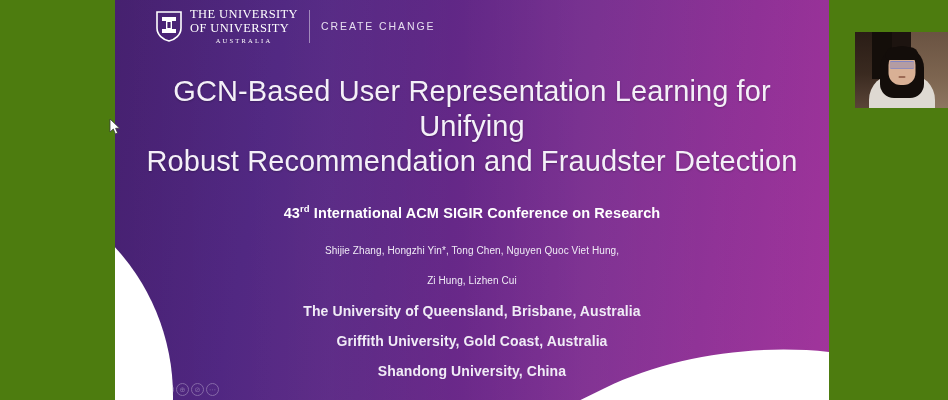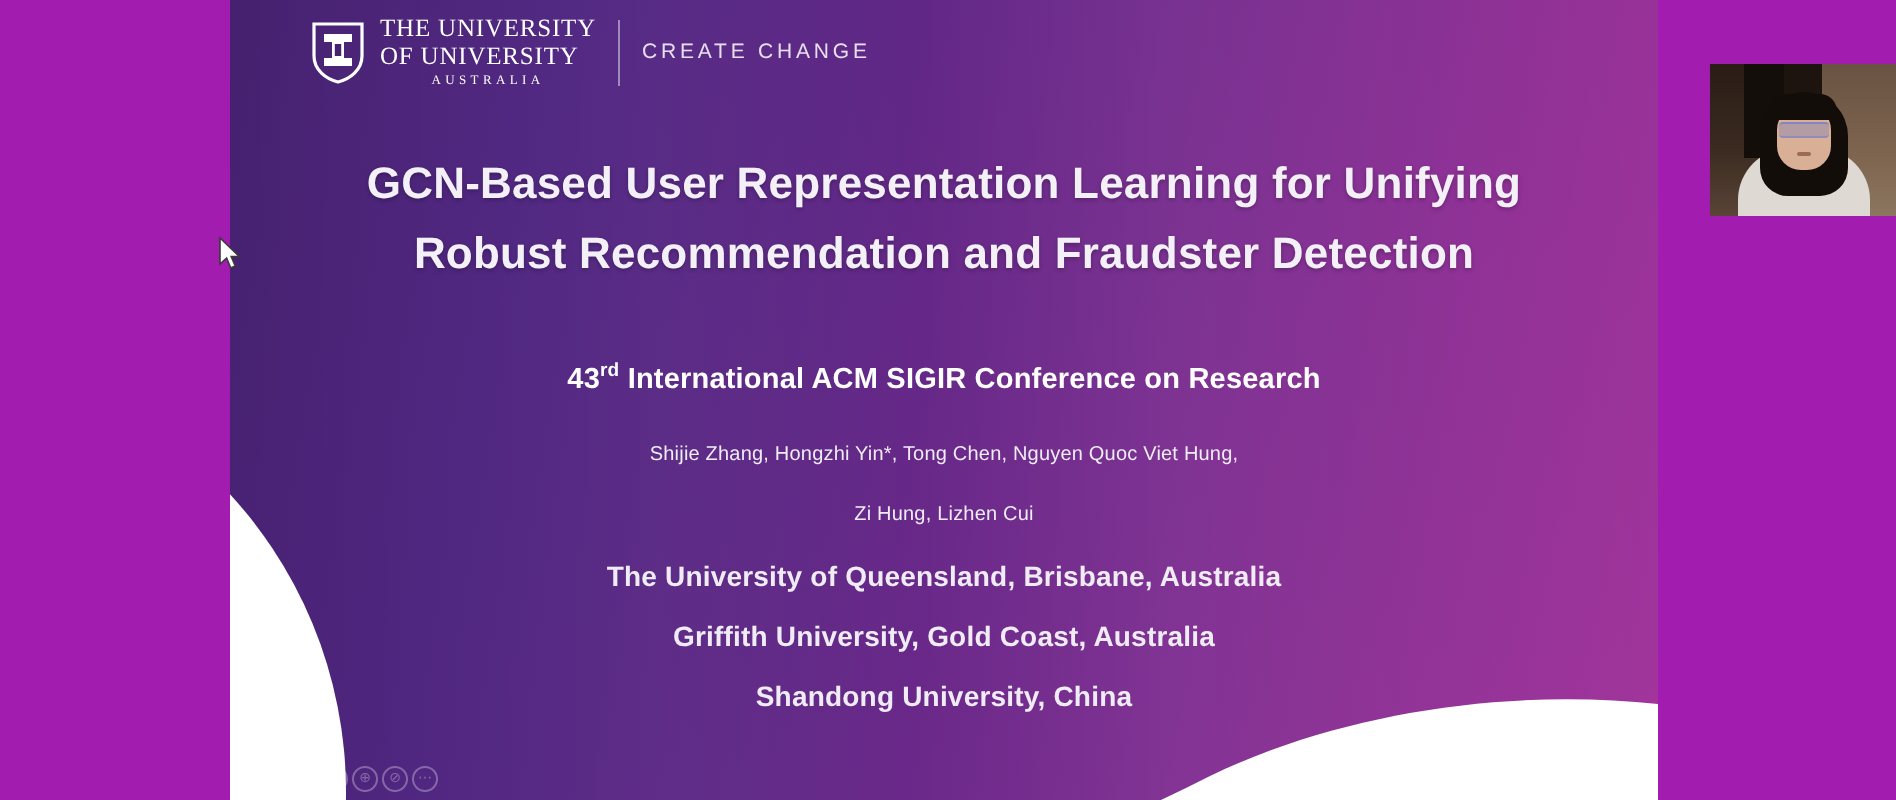--- a/index.html
+++ b/index.html
@@ -11,21 +11,21 @@
     width: 948px;
     height: 400px;
     overflow: hidden;
     font-family: "Liberation Sans", sans-serif;
   }
 
   #screen {
     position: relative;
     width: 948px;
     height: 400px;
-    background: #a21caf;
+    background: #4d7c0f;
     overflow: hidden;
   }
 
   
   #slide {
     position: absolute;
     left: 115px;
     top: 0px;
     width: 714px;
     height: 400px;
@@ -127,34 +127,34 @@
     position: absolute;
     left: 0;
     right: 0;
     top: 74px;
     text-align: center;
     padding: 0 22px;
     box-sizing: border-box;
   }
   .slide-title {
     color: #f4f0f8;
-    font-size: 22px;
-    font-weight: 700;
+    font-size: 29px;
+    font-weight: 400;
     line-height: 35px;
     letter-spacing: 0.1px;
     text-shadow: 0 1px 2px rgba(0,0,0,0.25);
   }
   .conf-line {
     color: #ffffff;
     font-size: 14.5px;
     font-weight: bold;
     line-height: 29px;
     letter-spacing: 0.1px;
   }
-  .conf-line.first { margin-top: 32px; }
+  .conf-line.first { margin-top: 20px; }
   .sup {
     font-size: 9.5px;
     vertical-align: super;
     line-height: 0;
   }
   .author-line {
     color: #f0ecf6;
     font-size: 10px;
     font-weight: 400;
     line-height: 30px;

